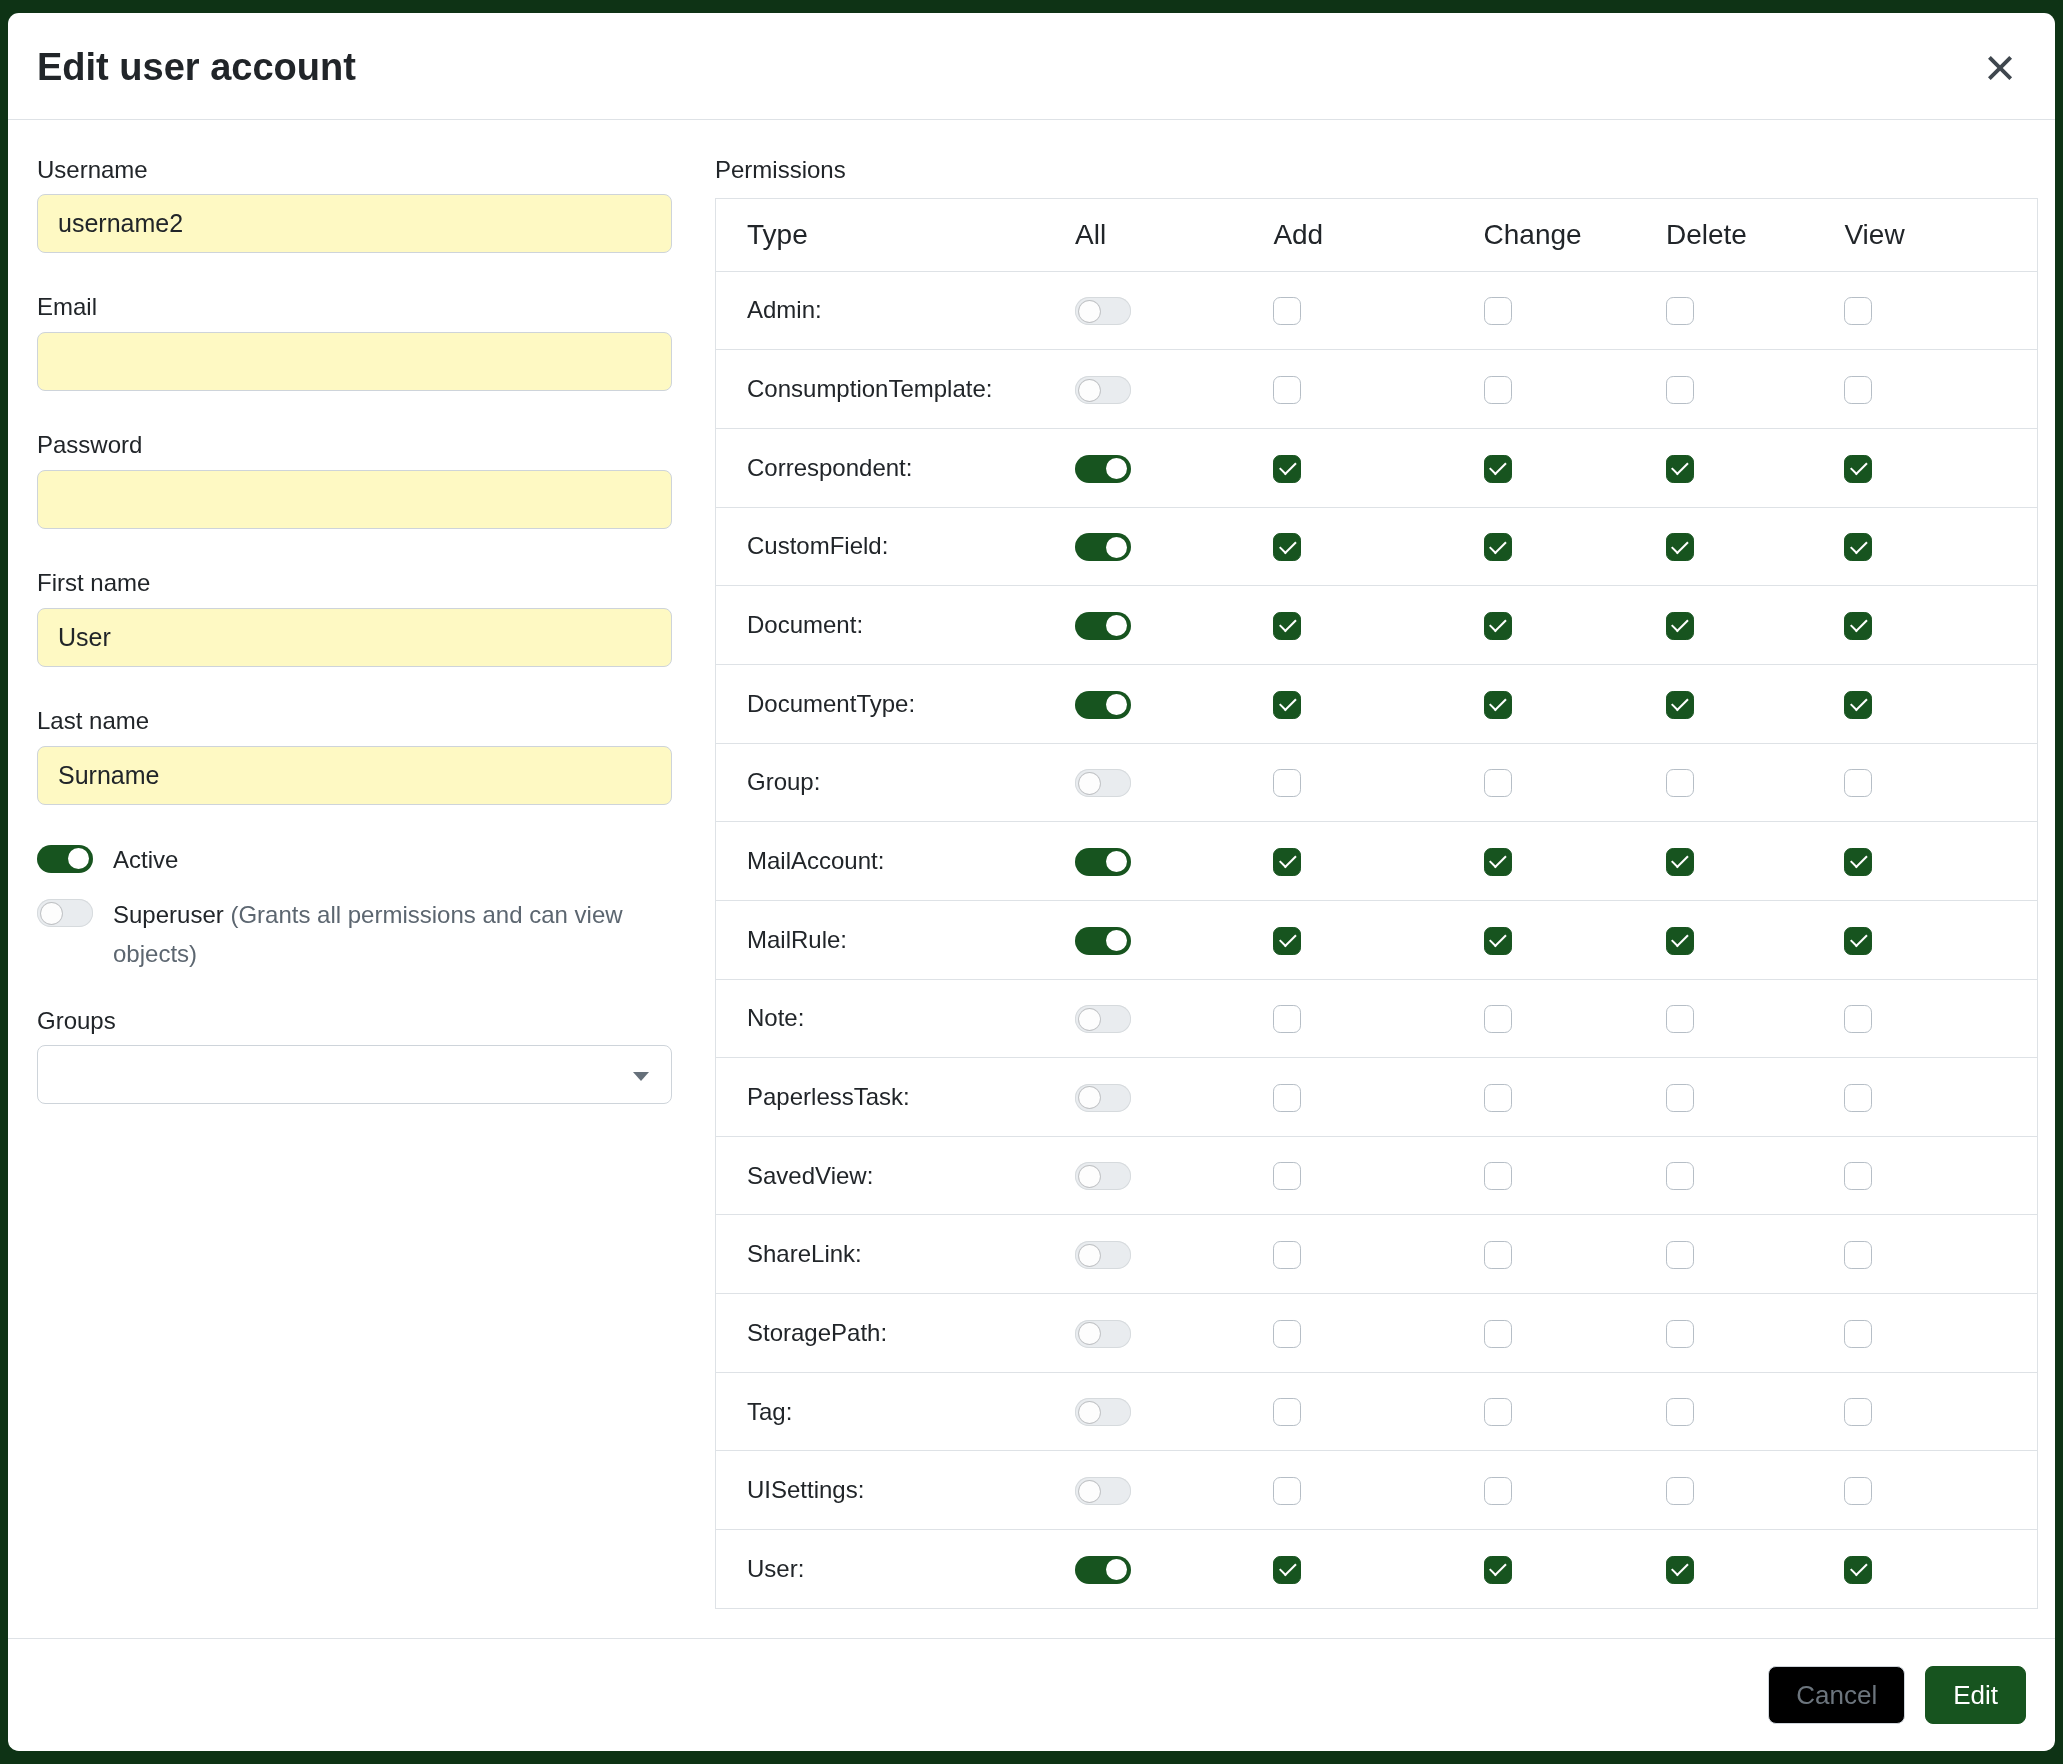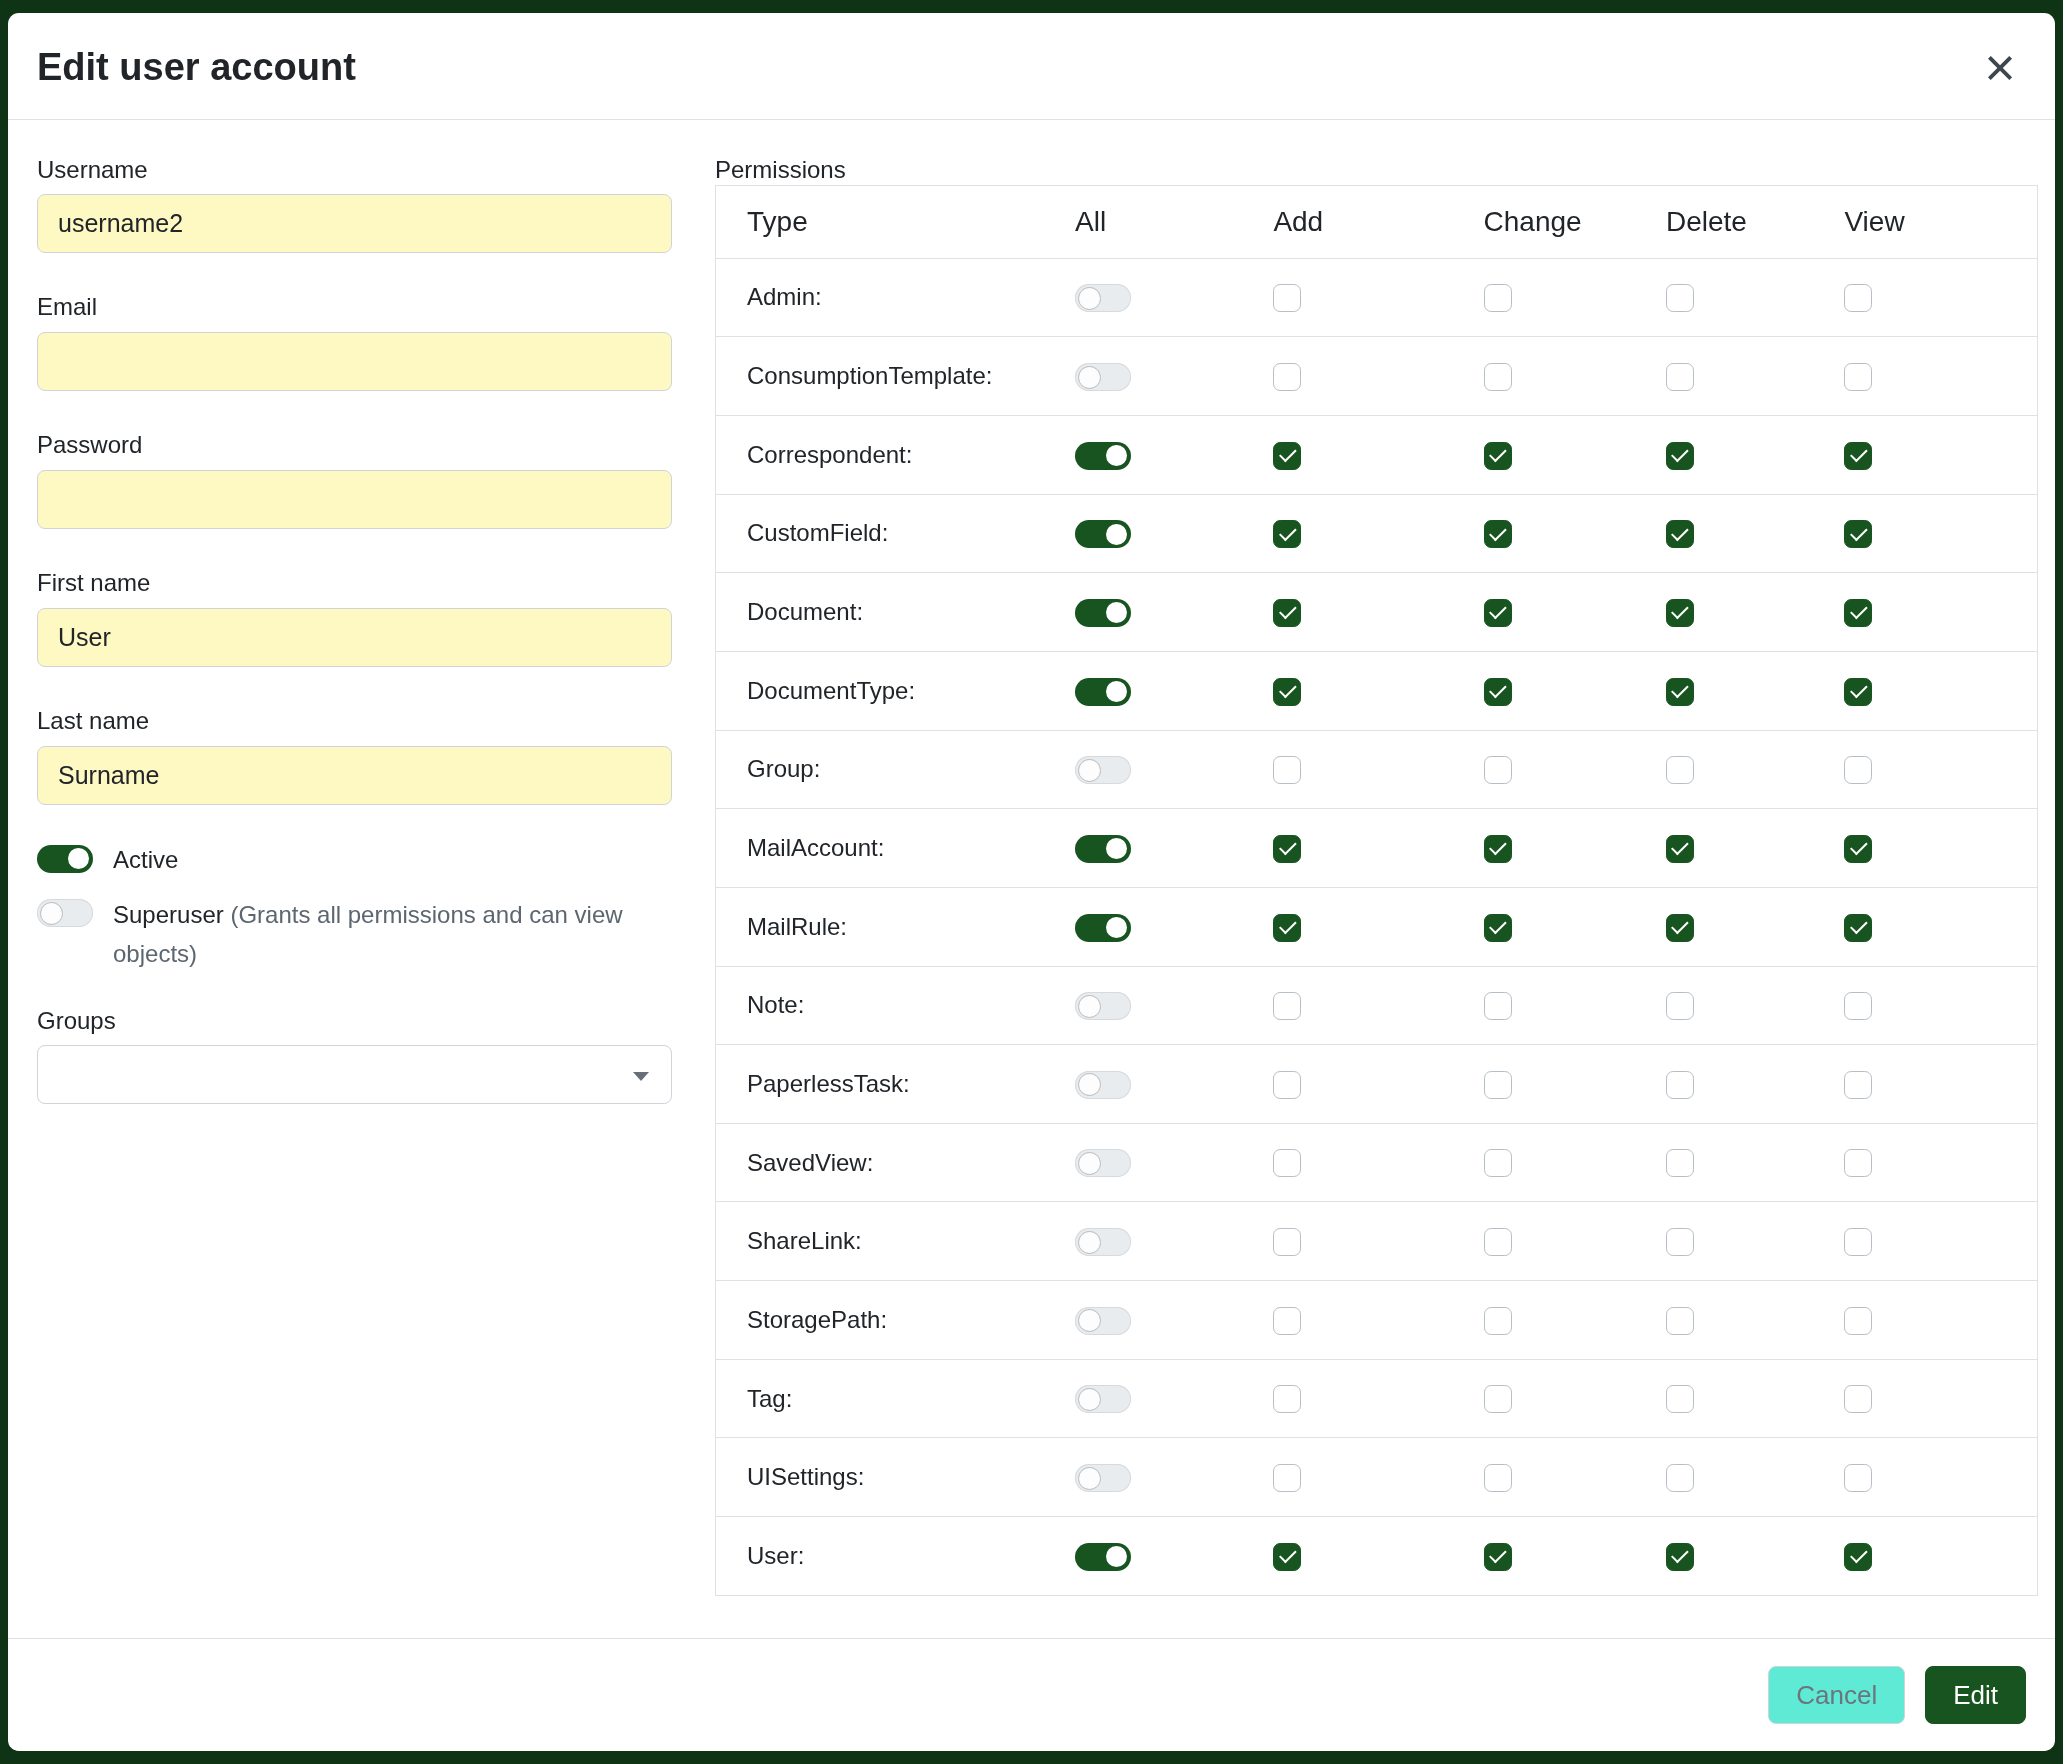--- a/index.html
+++ b/index.html
@@ -71,21 +71,21 @@
   }
   .select-value{ display:block; line-height:58px; padding:0 20px; font-size:25px; }
   .caret{
     position:absolute; right:21.6px; top:26px;
     width:0; height:0;
     border-left:8px solid transparent; border-right:8px solid transparent;
     border-top:9px solid #66707a;
   }
 
   
-  .perm-title{ font-size:24px; margin-bottom:1px; }
+  .perm-title{ font-size:24px; margin-bottom:14px; }
   table.perm{ width:100%; border-collapse:collapse; border:0.9px solid #dee2e6; table-layout:fixed; }
   .perm th{
     font-size:28px; font-weight:400; text-align:left;
     padding:20px 0; color:#212529;
   }
   .perm td{
     padding:24px 0; vertical-align:middle;
     border-top:0.9px solid #dee2e6; font-size:24px;
   }
   .perm .td-type, .perm .th-type{ padding-left:31px; }
@@ -107,21 +107,21 @@
   
   .modal-footer{
     flex:0 0 auto; border-top:0.9px solid #dee2e6;
     display:flex; justify-content:flex-end; align-items:center;
     gap:20px; padding:27px 29px;
   }
   .btn{
     height:58px; border-radius:8px; font-size:26px; padding:0 27px;
     font-family:inherit; cursor:pointer;
   }
-  .btn-cancel{ background:#5eead4; border:0.9px solid #ced4da; color:#6c757d; }
+  .btn-cancel{ background:#000000; border:0.9px solid #ced4da; color:#6c757d; }
   .btn-save{ background:var(--accent); border:0.9px solid var(--accent); color:#fff; }
 </style>
 </head>
 <body>
 
 <div class="modal">
 
   <div class="modal-header">
     <div class="modal-title">Edit user account</div>
     <button class="close-btn">×</button>

